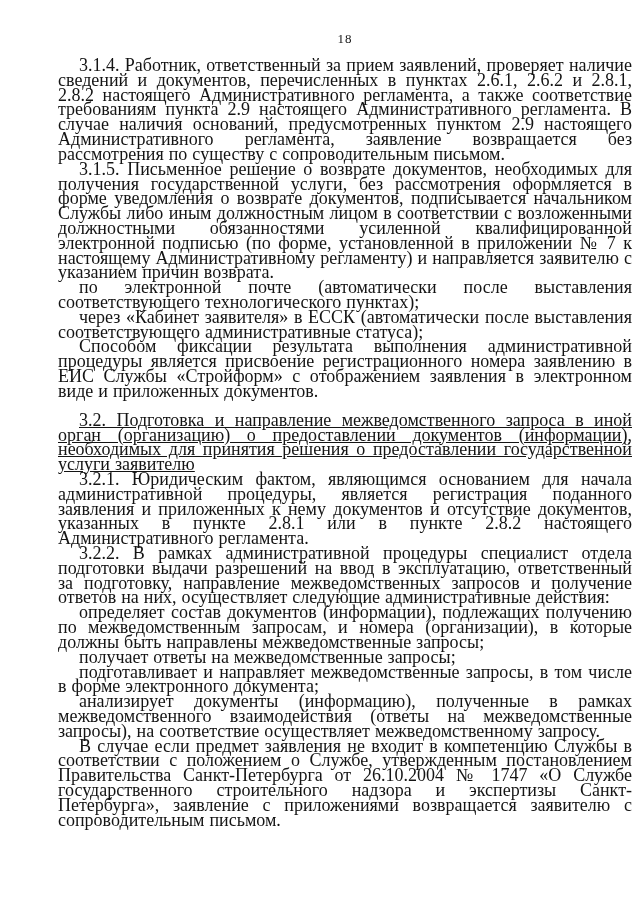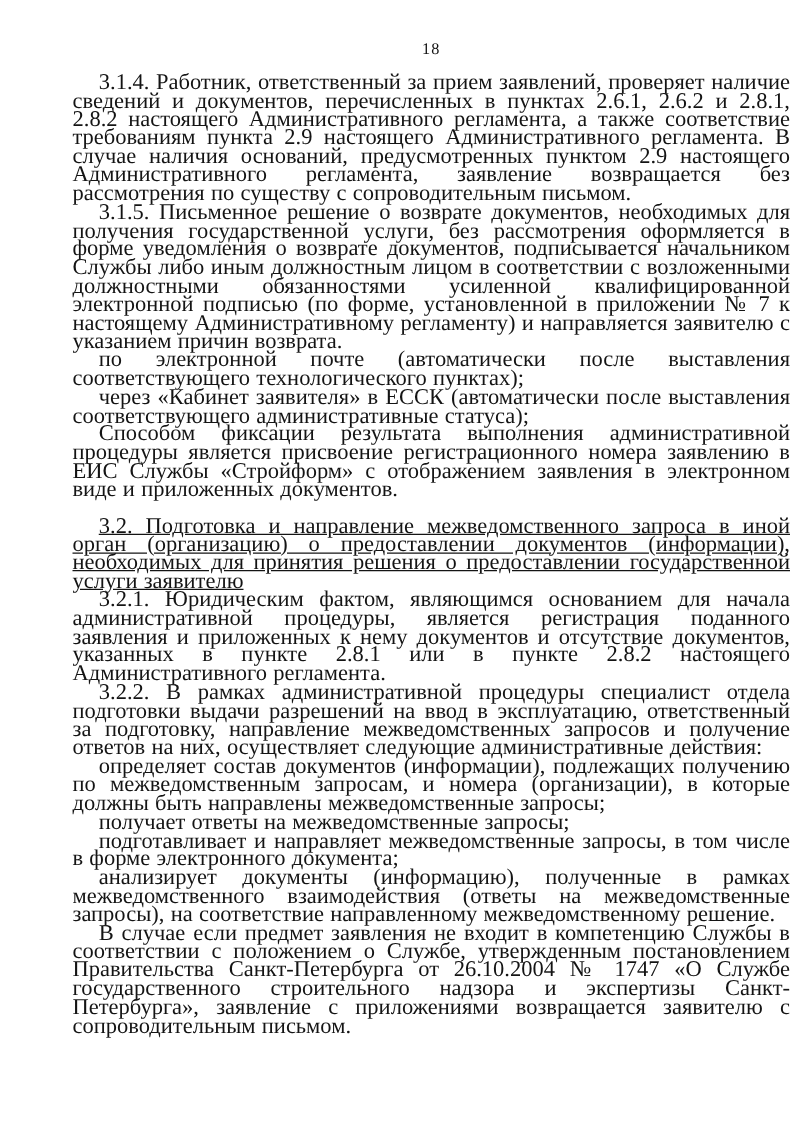--- a/index.html
+++ b/index.html
@@ -56,16 +56,16 @@
       <p class="para">3.1.5. Письменное решение о возврате документов, необходимых для получения государственной услуги, без рассмотрения оформляется в форме уведомления о возврате документов, подписывается начальником Службы либо иным должностным лицом в соответствии с возложенными должностными обязанностями усиленной квалифицированной электронной подписью (по форме, установленной в приложении № 7 к настоящему Административному регламенту) и направляется заявителю с указанием причин возврата.</p>
       <p class="para">по электронной почте (автоматически после выставления соответствующего технологического пунктах);</p>
       <p class="para">через «Кабинет заявителя» в ЕССК (автоматически после выставления соответствующего административные статуса);</p>
       <p class="para">Способом фиксации результата выполнения административной процедуры является присвоение регистрационного номера заявлению в ЕИС Службы «Стройформ» с отображением заявления в электронном виде и приложенных документов.</p>
       <p class="para spaced">3.2. Подготовка и направление межведомственного запроса в иной орган (организацию) о предоставлении документов (информации), необходимых для принятия решения о предоставлении государственной услуги заявителю</p>
       <p class="para">3.2.1. Юридическим фактом, являющимся основанием для начала административной процедуры, является регистрация поданного заявления и приложенных к нему документов и отсутствие документов, указанных в пункте 2.8.1 или в пункте 2.8.2 настоящего Административного регламента.</p>
       <p class="para">3.2.2. В рамках административной процедуры специалист отдела подготовки выдачи разрешений на ввод в эксплуатацию, ответственный за подготовку, направление межведомственных запросов и получение ответов на них, осуществляет следующие административные действия:</p>
       <p class="para">определяет состав документов (информации), подлежащих получению по межведомственным запросам, и номера (организации), в которые должны быть направлены межведомственные запросы;</p>
       <p class="para">получает ответы на межведомственные запросы;</p>
       <p class="para">подготавливает и направляет межведомственные запросы, в том числе в форме электронного документа;</p>
-      <p class="para">анализирует документы (информацию), полученные в рамках межведомственного взаимодействия (ответы на межведомственные запросы), на соответствие направленному межведомственному решение.</p>
+      <p class="para">анализирует документы (информацию), полученные в рамках межведомственного взаимодействия (ответы на межведомственные запросы), на соответствие осуществляет межведомственному запросу.</p>
       <p class="para">В случае если предмет заявления не входит в компетенцию Службы в соответствии с положением о Службе, утвержденным постановлением Правительства Санкт-Петербурга от 26.10.2004 № 1747 «О Службе государственного строительного надзора и экспертизы Санкт-Петербурга», заявление с приложениями возвращается заявителю с сопроводительным письмом.</p>
     </div>
 </div>
 
 </body></html>

